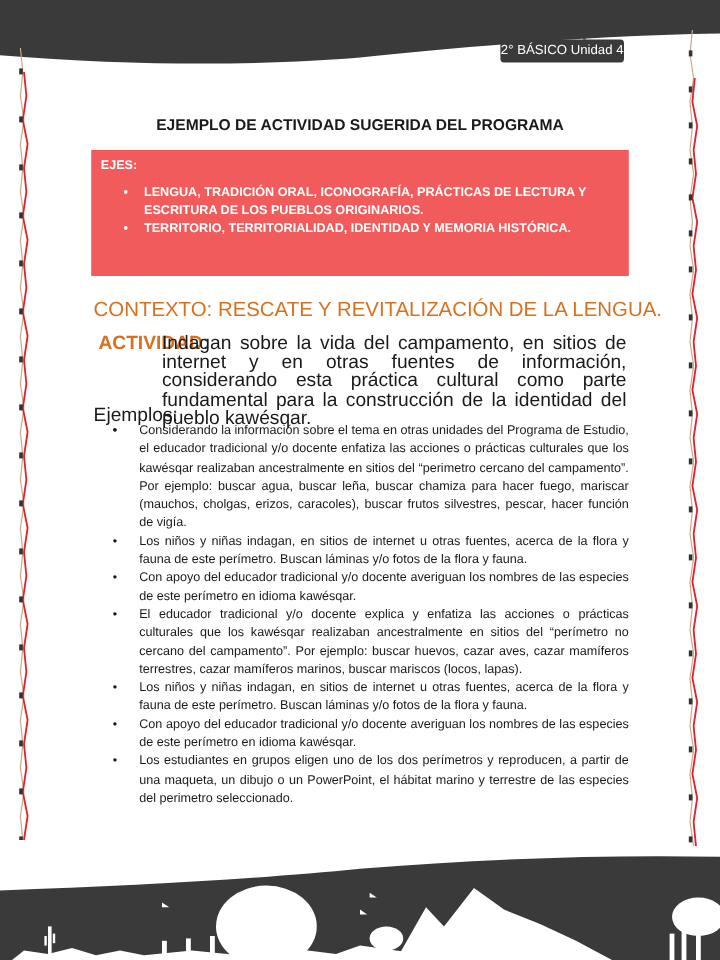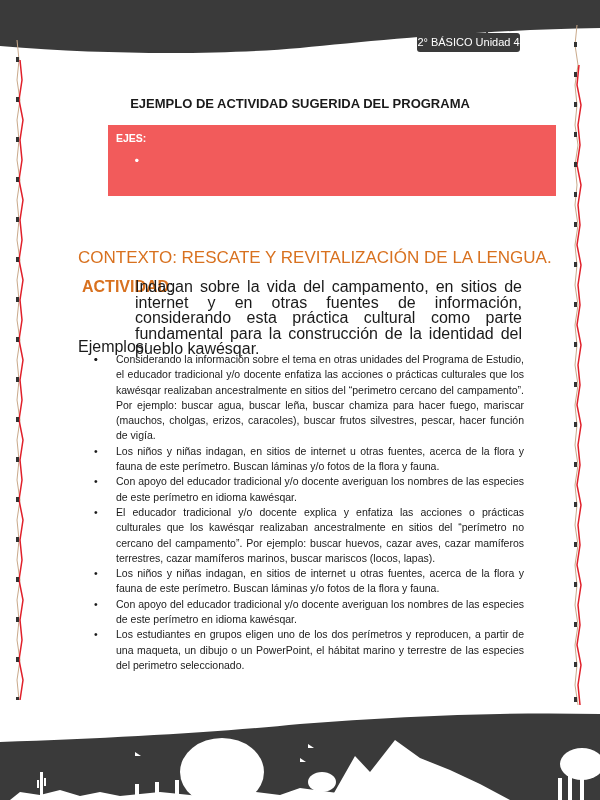--- a/index.html
+++ b/index.html
@@ -4,21 +4,21 @@
 <style>
   html, body { margin:0; padding:0; }
   body { width:600px; height:800px; position:relative; overflow:hidden; background:#ffffff; font-family:"Liberation Sans", sans-serif; color:#1a1a1a; }
   .top-band { position:absolute; left:0; top:0; width:600px; height:60px; }
   .bottom-band { position:absolute; left:0; top:700px; width:600px; height:100px; }
   .unit-badge { position:absolute; left:402px; top:33px; width:103px; height:19px; background:#3a3a3a; color:#fff; border-radius:3px; font-size:11px; line-height:19px; text-align:center;margin-left:15px; }
   .unit-badge::before { content:""; position:absolute; left:69px; top:-6px; width:2px; height:6px; background:#3a3a3a; }
   .border-left { position:absolute; left:14px; top:40px; width:14px; height:660px; }
   .border-right { position:absolute; left:572px; top:25px; width:14px; height:680px; }
   .title { position:absolute; left:0; top:96px; width:600px; text-align:center; font-weight:bold; font-size:13px; color:#1a1a1a; }
-  .ejes-box { position:absolute; left:76px; top:125px; width:448px; height:71px; background:#f25b5b; color:#fff; font-weight:bold; font-size:10.5px;margin-left:32px; }
+  .ejes-box { position:absolute; left:76px; top:125px; width:448px; height:105px; background:#f25b5b; color:#fff; font-weight:bold; font-size:10.5px; }
   .ejes-label { position:absolute; left:8px; top:7px; }
   .ejes-list { position:absolute; left:0; top:28px; margin:0; padding:0; list-style:none; width:100%; }
   .ejes-list li { position:relative; padding-left:44px; padding-right:10px; line-height:15px; }
   .ejes-list li .b { position:absolute; left:27px; top:0; }
   .contexto { position:absolute; left:78px; top:248px; font-size:17px; color:#d8711f; font-weight:normal; }
   .actividad { position:absolute; left:82px; top:279px; width:440px; font-size:16px; line-height:15.5px; text-align:justify; }
   .act-label { color:#d8711f; font-weight:bold; }
   .act-text { display:block; margin-top:-15.5px; padding-left:53px; text-indent:0; }
   .ejemplos-label { position:absolute; left:78px; top:338px; font-size:16px; }
   .ejemplos-list { position:absolute; left:78px; top:352px; width:446px; margin:0; padding:0; list-style:none; font-size:10.5px; line-height:15.3px; }
@@ -82,22 +82,22 @@
       <rect x="2" y="637" width="3" height="5"></rect>
       <rect x="2" y="672" width="3" height="5"></rect>
   </g>
 </svg>
 
 <div class="title">EJEMPLO DE ACTIVIDAD SUGERIDA DEL PROGRAMA</div>
 
 <div class="ejes-box">
   <div class="ejes-label">EJES:</div>
   <ul class="ejes-list">
-    <li><span class="b">•</span></li>
-    <li><span class="b">•</span></li>
+    <li><span class="b">•</span><span>LENGUA, TRADICIÓN ORAL, ICONOGRAFÍA, PRÁCTICAS DE LECTURA Y ESCRITURA DE LOS PUEBLOS ORIGINARIOS.</span></li>
+    <li><span class="b">•</span><span>TERRITORIO, TERRITORIALIDAD, IDENTIDAD Y MEMORIA HISTÓRICA.</span></li>
   </ul>
 </div>
 
 <div class="contexto">CONTEXTO: RESCATE Y REVITALIZACIÓN DE LA LENGUA.</div>
 
 <div class="actividad">
   <span class="act-label">ACTIVIDAD</span><span class="act-label" style="color:#1a1a1a;font-weight:normal">:</span>
   <span class="act-text">Indagan sobre la vida del campamento, en sitios de internet y en otras fuentes de información, considerando esta práctica cultural como parte fundamental para la construcción de la identidad del pueblo kawésqar.</span>
 </div>
 

